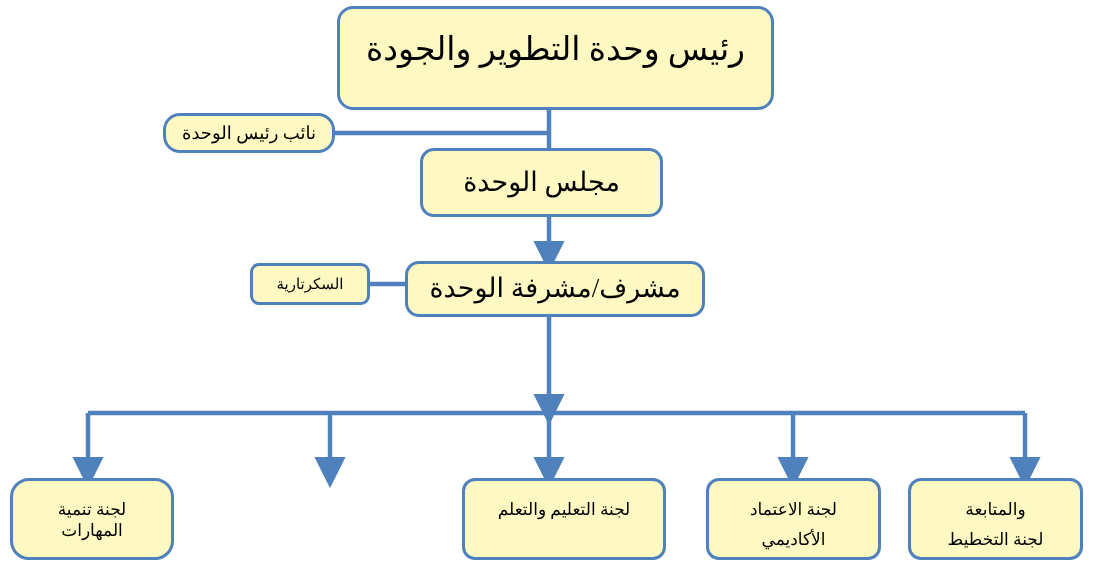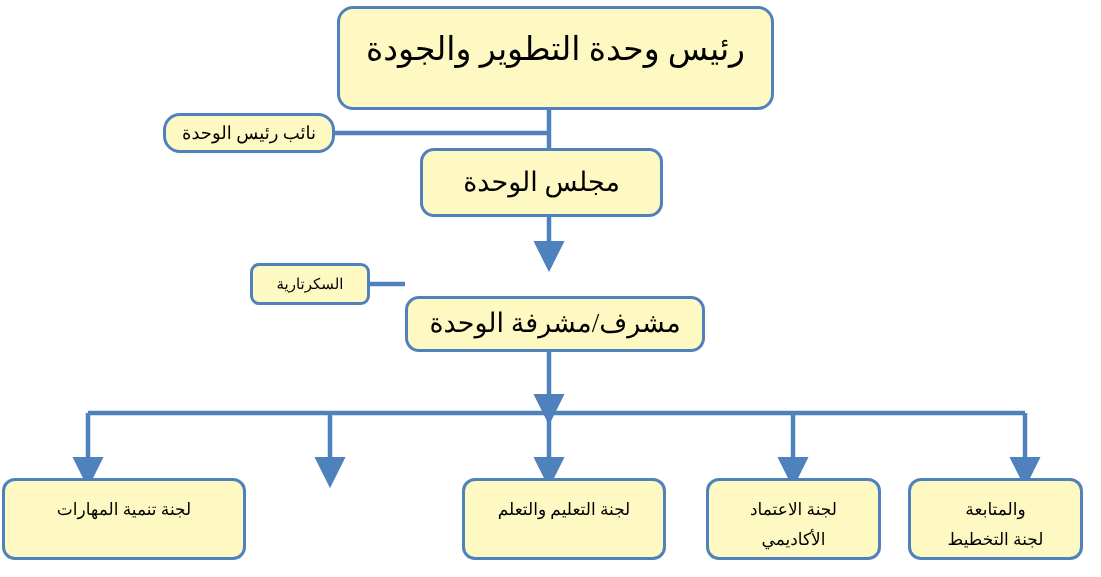--- a/index.html
+++ b/index.html
@@ -88,21 +88,21 @@
 
   
   .committee {
     top: 478px;
     height: 82px;
     border-radius: 13px;
     font-size: 17px;
   }
   .committee span { padding-top: 9px; }
 
-  #node-committee-0 { left: 2px;  width: 244px; }
+  #node-committee-0 { left: 10px;  width: 164px; border-radius: 19px; }
   #node-committee-1 { left: 248px; width: 165px; }
   #node-committee-2 { left: 462px; width: 204px; }
   #node-committee-3 { left: 706px; width: 175px; }
   #node-committee-4 { left: 908px; width: 175px; }
 </style>
 </head>
 <body>
 
 <div id="chart-root">
 
@@ -144,21 +144,21 @@
   </div>
 
   <div class="node v-center" id="node-council" style="border-color: rgb(79, 129, 189);">
     <span>مجلس الوحدة</span>
   </div>
 
   <div class="node v-center" id="node-secretariat" style="border-color: rgb(79, 129, 189);">
     <span>السكرتارية</span>
   </div>
 
-  <div class="node v-center" id="node-supervisor" style="border-color: rgb(79, 129, 189); margin-top: 35px;">
+  <div class="node v-center" id="node-supervisor" style="border-color: rgb(79, 129, 189);">
     <span>مشرف/مشرفة الوحدة</span>
   </div>
 
   <div class="node v-top committee" id="node-committee-0" style="border-color: rgb(79, 129, 189);">
     <span>
       <span>لجنة تنمية المهارات</span>
 
     </span>
   </div>
 

